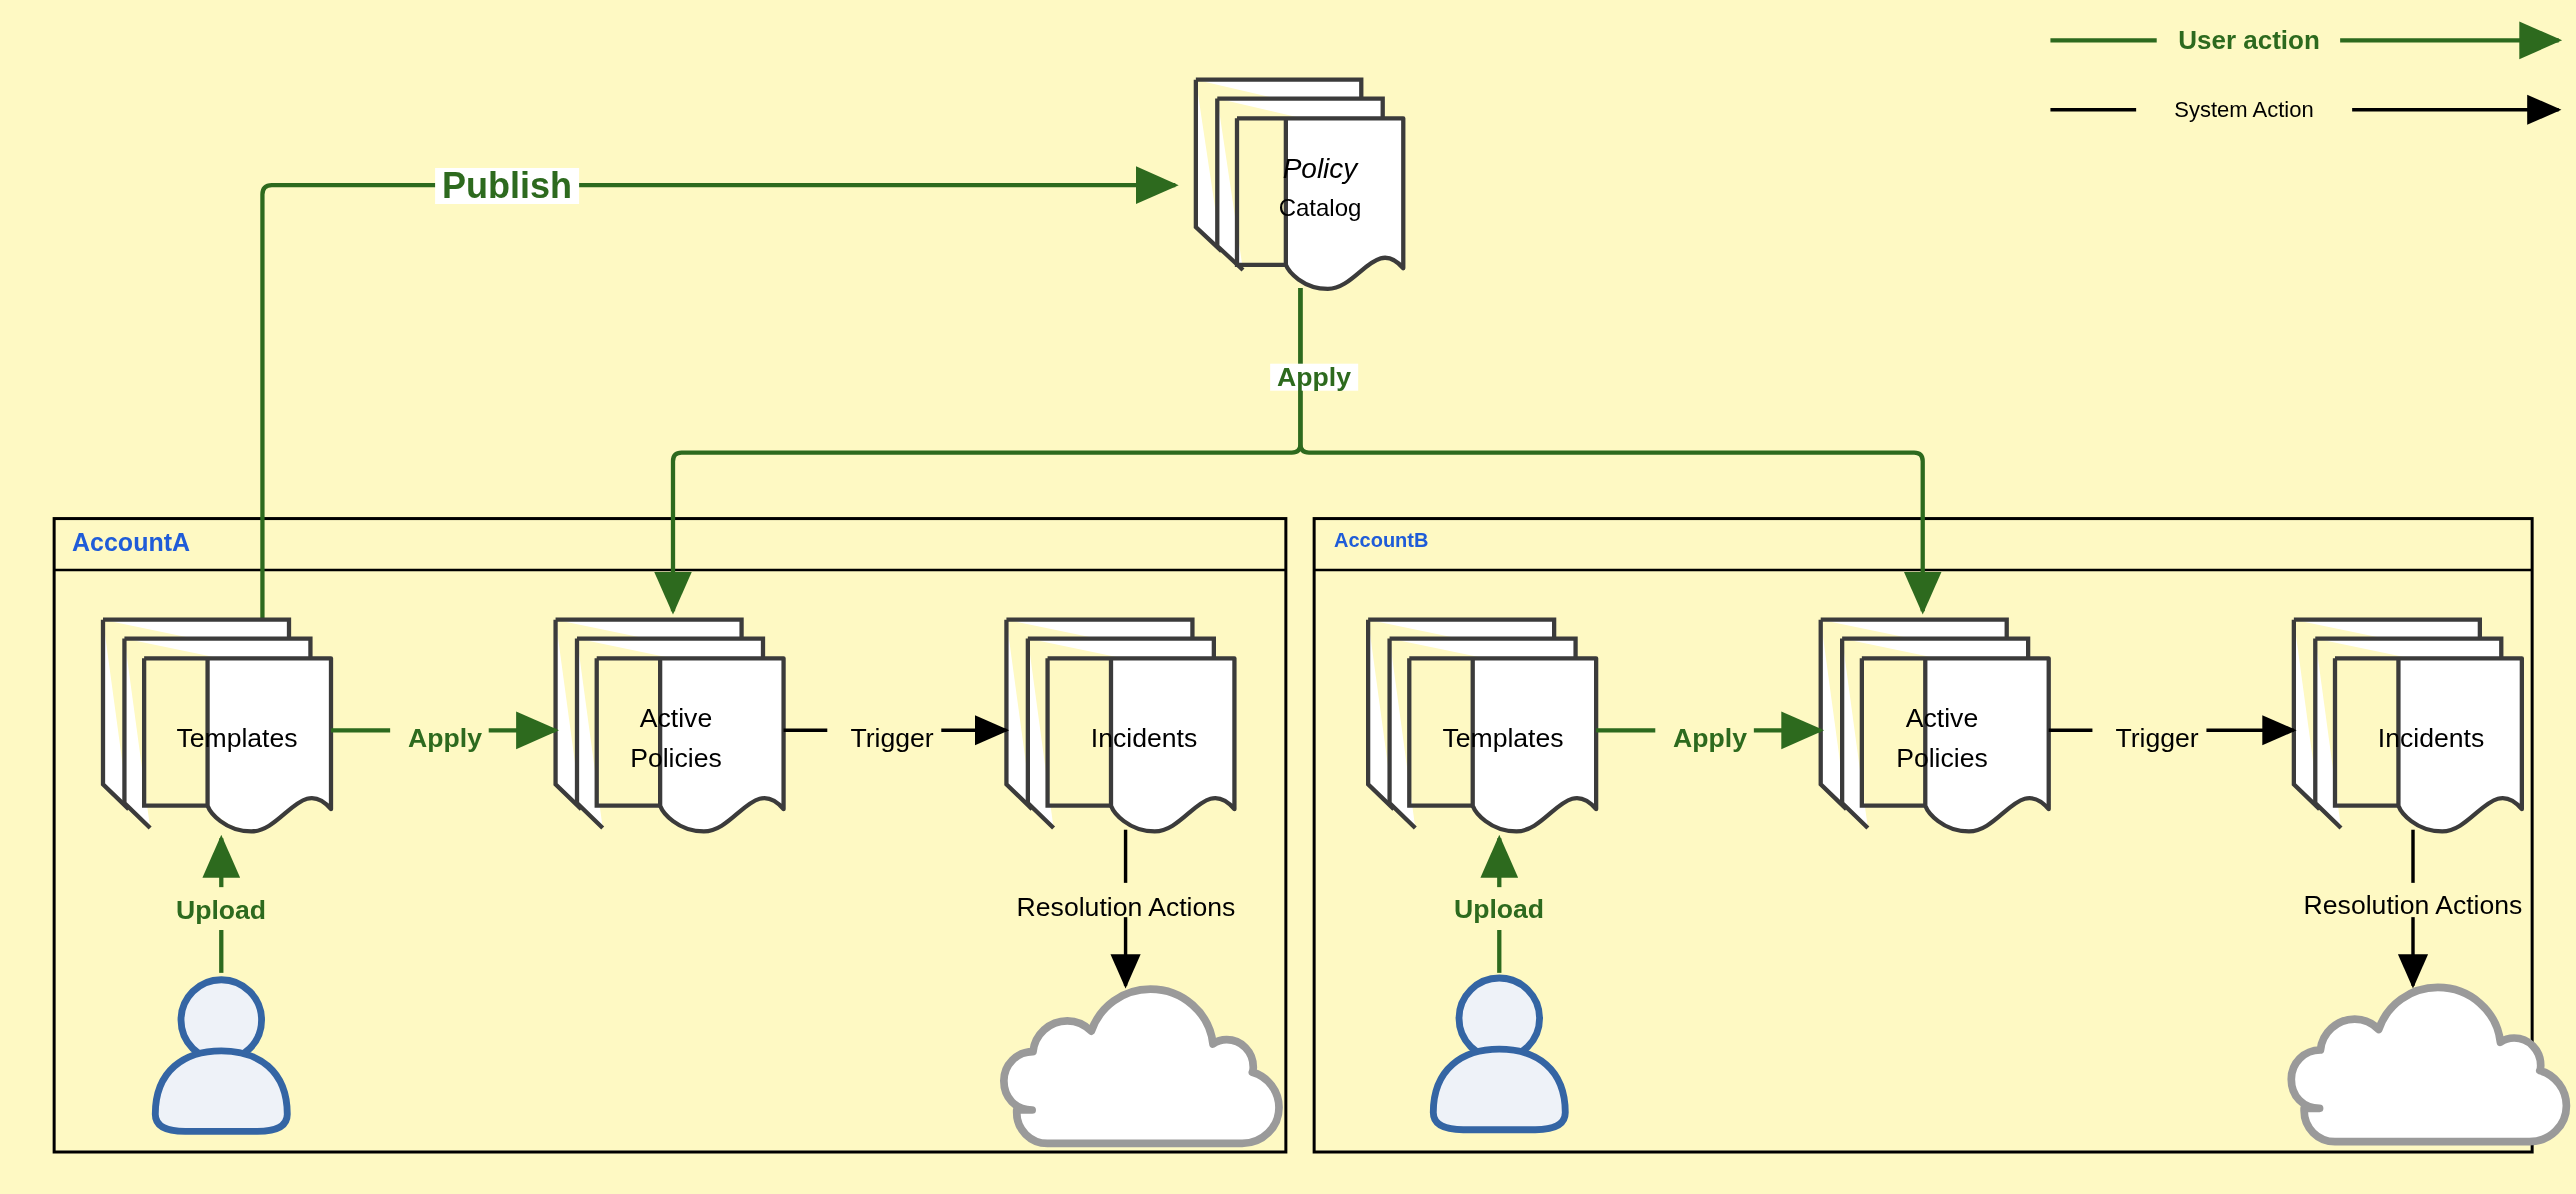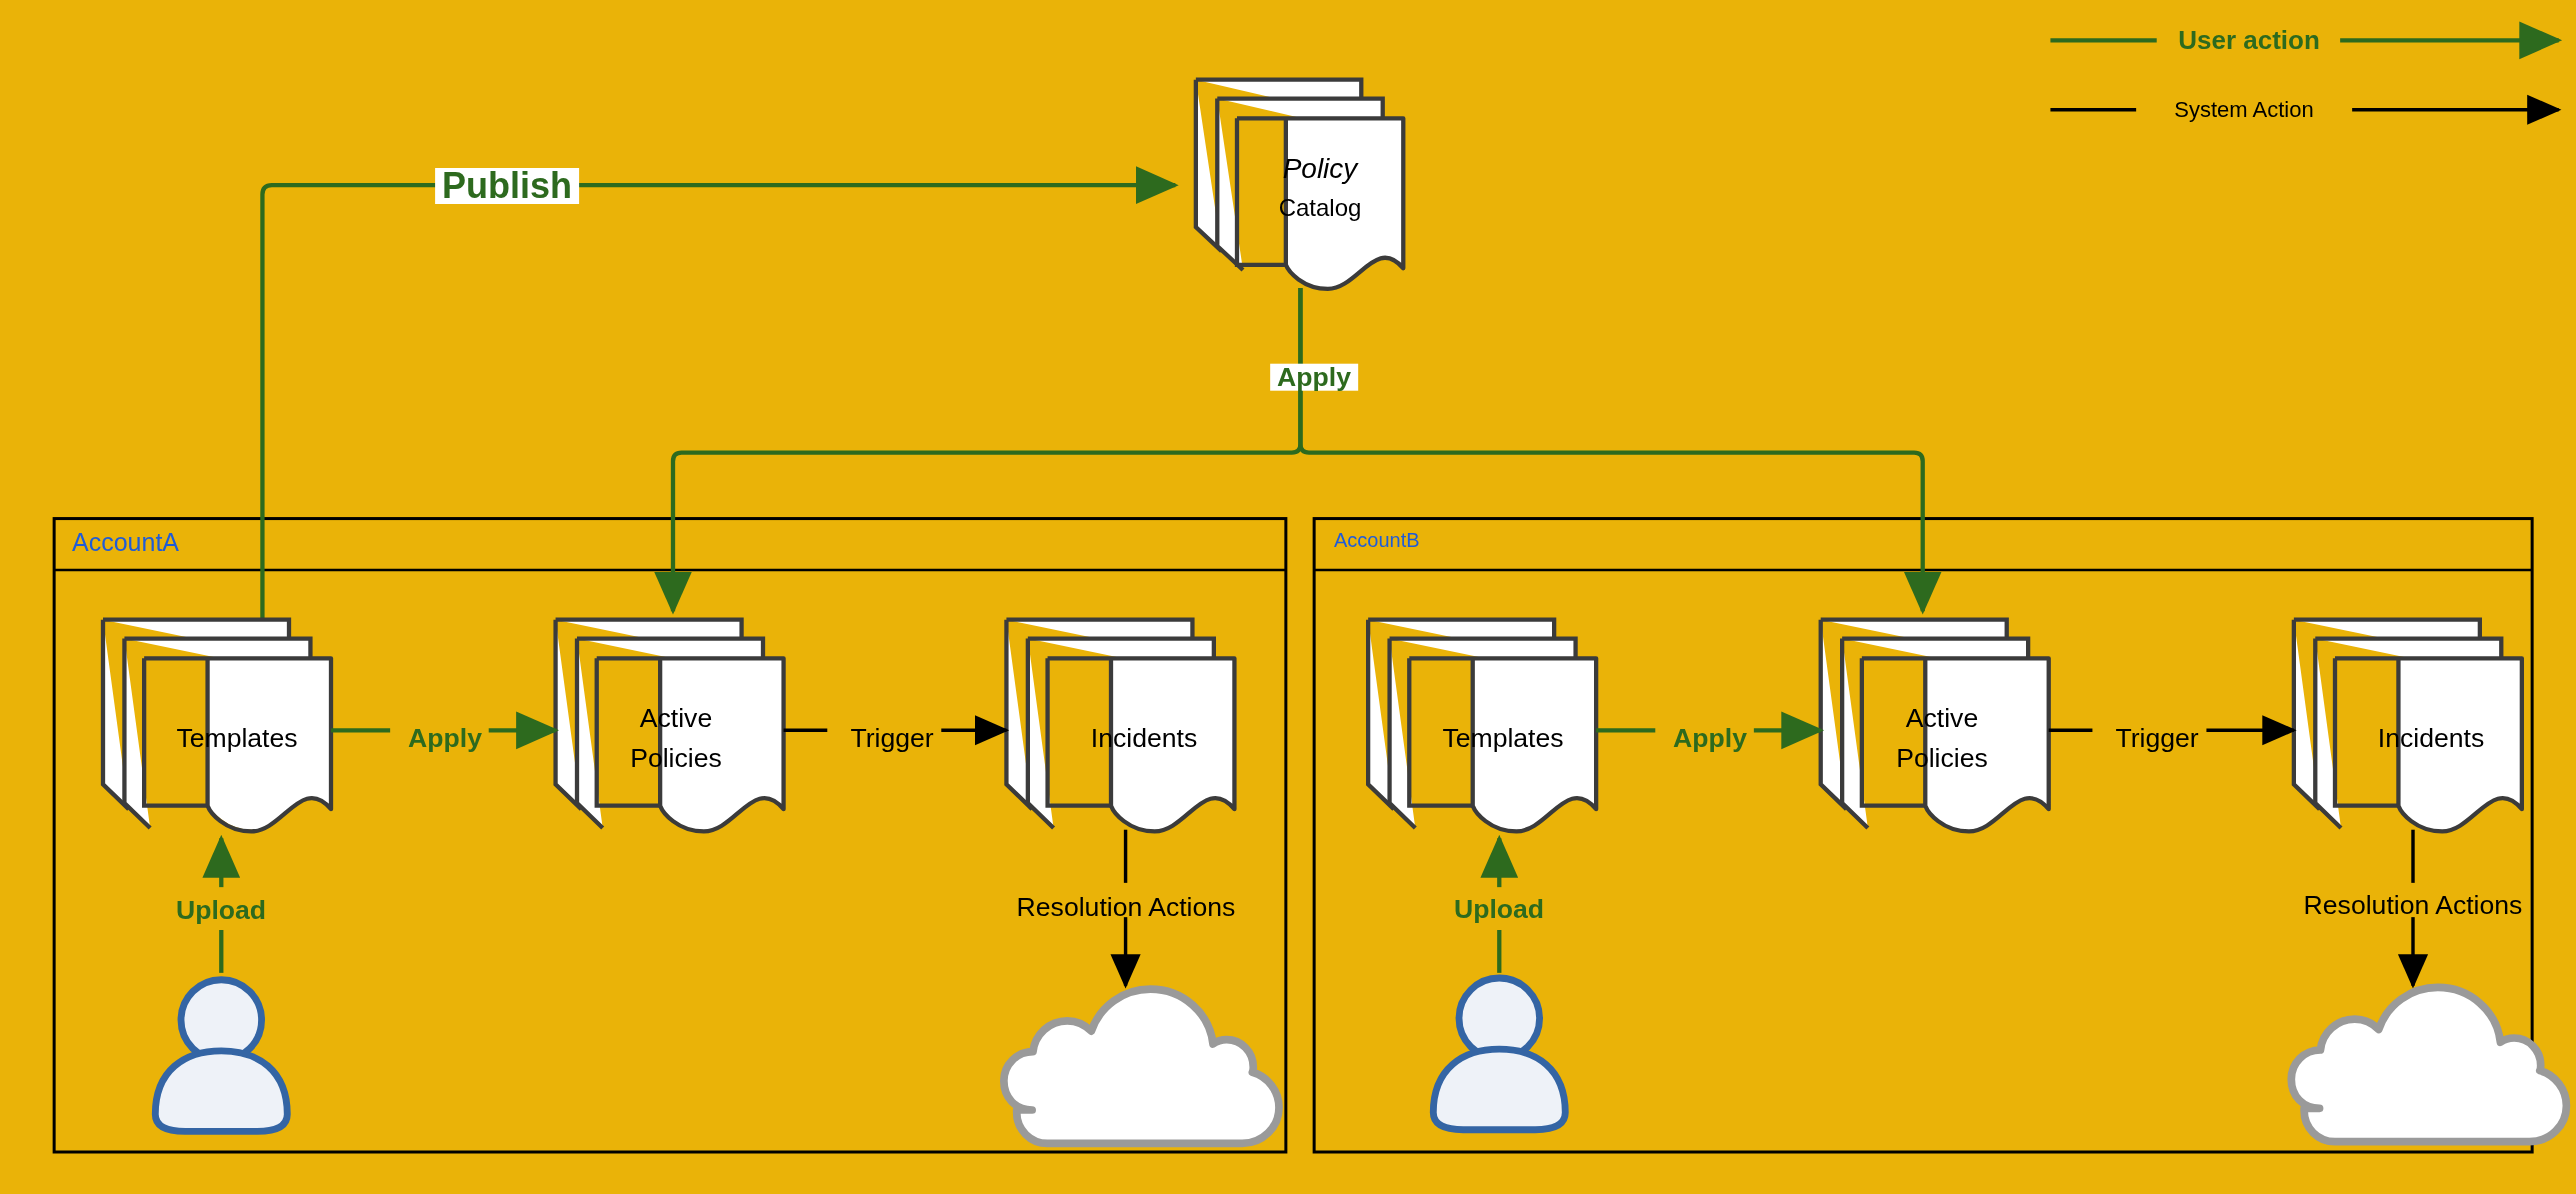--- a/index.html
+++ b/index.html
@@ -11,21 +11,21 @@
   body {
     font-family: "Liberation Sans", sans-serif;
     width: 2576px;
     height: 1194px;
     overflow: hidden;
   }
   #canvas {
     position: relative;
     width: 2576px;
     height: 1194px;
-    background: #eab308;
+    background: #fef9c3;
   }
   #canvas > svg {
     position: absolute;
     top: 0;
     left: 0;
   }
   .lbl {
     position: absolute;
     white-space: nowrap;
     line-height: 1;
@@ -33,21 +33,21 @@
   .lbl-green {
     color: #2d6a1e;
     font-weight: bold;
   }
   .lbl-black {
     color: #000000;
     font-weight: normal;
   }
   .lbl-blue {
     color: #1f5cd8;
-    font-weight: normal;
+    font-weight: bold;
   }
   .ctr {
     transform: translate(-50%, -50%);
   }
   .lbl-on-white {
     background: #ffffff;
     padding: 0 6.9px;
   }
 </style>
 </head>

